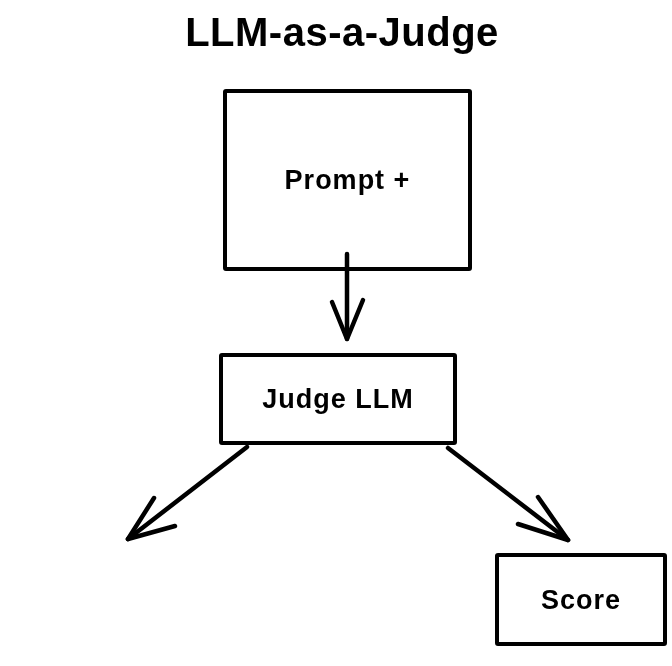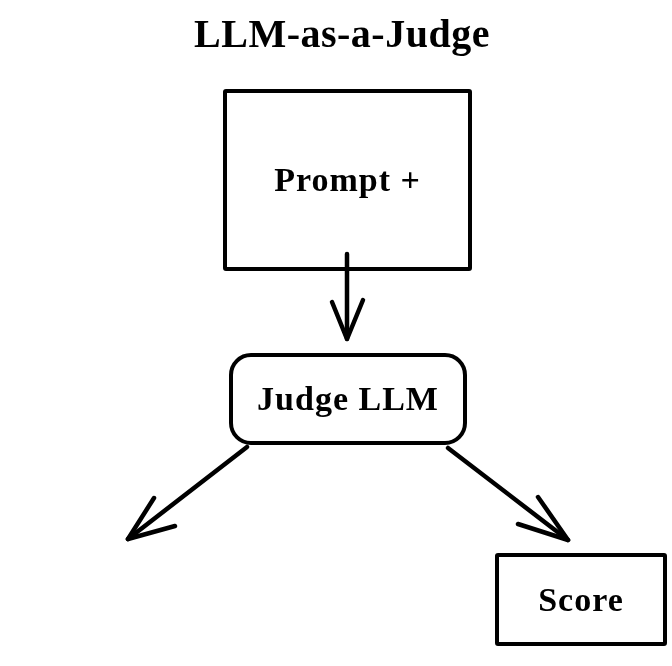--- a/index.html
+++ b/index.html
@@ -6,21 +6,21 @@
     margin: 0;
     padding: 0;
     background: #ffffff;
   }
   .canvas {
     position: relative;
     width: 672px;
     height: 666px;
     background: #ffffff;
     overflow: hidden;
-    font-family: Liberation Serif, serif;
+    font-family: Liberation Sans, sans-serif;
     color: #000000;
   }
   .title {
     position: absolute;
     top: 10px;
     left: 6px;
     width: 672px;
     margin: 0;
     text-align: center;
     font-size: 40px;
@@ -32,27 +32,27 @@
     position: absolute;
     box-sizing: border-box;
     border: 4px solid #000000;
     border-radius: 3px;
     background: #ffffff;
     display: flex;
     flex-direction: column;
     align-items: center;
     justify-content: center;
     text-align: center;
-    font-size: 34px;
+    font-size: 27px;
     font-weight: 700;
     letter-spacing: 1px;
     color: #000000;
   }
   .node-input     { left: 223px; top:  89px; width: 249px; height: 182px; }
-  .node-judge     { left: 229px; top: 353px; width: 238px; height:  92px; border-radius: 22px; }
+  .node-judge     { left: 219px; top: 353px; width: 238px; height:  92px; }
   .node-rationale { left:  20px; top: 554px; width: 217px; height:  92px; }
   .node-score     { left: 495px; top: 553px; width: 172px; height:  93px; }
   .node .line {
     display: block;
     line-height: 40px;
   }
   .arrows {
     position: absolute;
     left: 0;
     top: 0;

